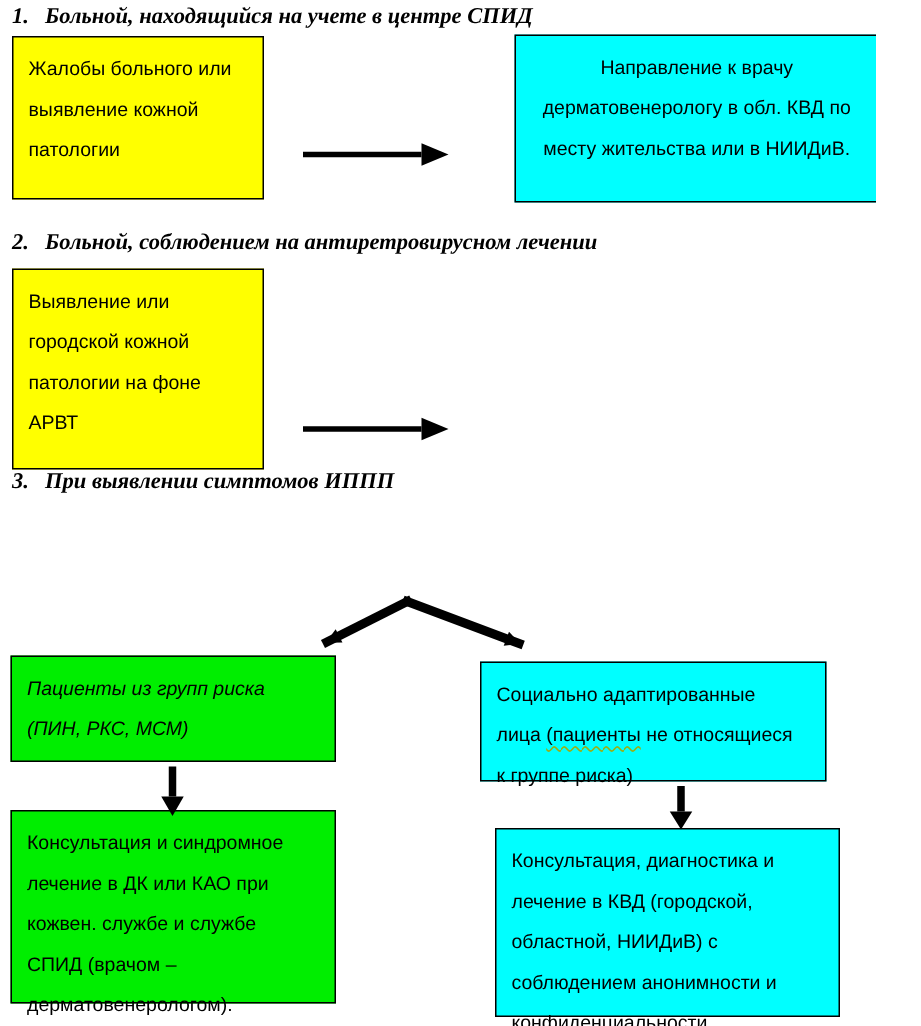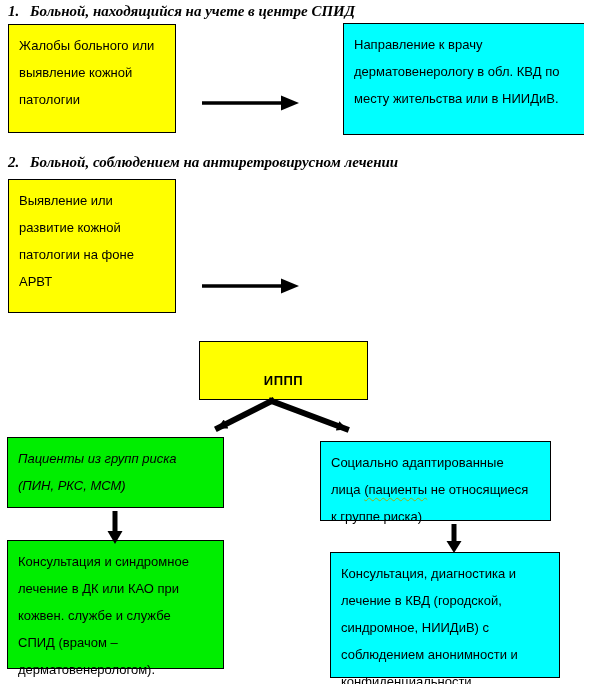--- a/index.html
+++ b/index.html
@@ -42,50 +42,52 @@
 <body>
 
 <div id="canvas">
 
   <div class="heading" style="top:3px;">
     <span class="num">1.</span><span>Больной, находящийся на учете в центре СПИД</span>
   </div>
   <div class="fbox" style="left: 8px; top: 24px; width: 168px; height: 109px; background: rgb(255, 255, 0);">Жалобы больного или
 выявление кожной
 патологии</div>
-  <div class="fbox" style="left: 343px; top: 23px; width: 243px; height: 112px; background: rgb(0, 255, 255);">Направление к врачу
+  <div class="fbox" style="left: 343px; top: 23px; width: 243px; height: 112px; background: rgb(0, 255, 255); text-align: center;">Направление к врачу
 дерматовенерологу в обл. КВД по
 месту жительства или в НИИДиВ.</div>
 
   <div class="heading" style="top:154px;">
     <span class="num">2.</span><span>Больной, соблюдением на антиретровирусном лечении</span>
   </div>
   <div class="fbox" style="left: 8px; top: 179px; width: 168px; height: 134px; background: rgb(255, 255, 0);">Выявление или
-развитие кожной
+городской кожной
 патологии на фоне
 АРВТ</div>
 
-  <div class="fbox root-label" style="left: 199px; top: 341px; width: 169px; height: 59px; background: rgb(255, 255, 0);">ИППП</div>
+  <div class="heading" style="top:313px;">
+    <span class="num">3.</span><span>При выявлении симптомов ИППП</span>
+  </div>
 
   <div class="fbox" style="left: 7px; top: 437px; width: 217px; height: 71px; background: rgb(0, 238, 0); font-style: italic;">Пациенты из групп риска
 (ПИН, РКС, МСМ)</div>
 
   <div class="fbox" style="left: 320px; top: 441px; width: 231px; height: 80px; background: rgb(0, 255, 255);"><span>Социально адаптированные
 лица </span><span class="wavy">(пациенты</span><span> не относящиеся
 к группе риска)</span></div>
 
   <div class="fbox" style="left: 7px; top: 540px; width: 217px; height: 129px; background: rgb(0, 238, 0);">Консультация и синдромное
 лечение в ДК или КАО при
 кожвен. службе и службе
 СПИД (врачом –
 дерматовенерологом).</div>
 
   <div class="fbox" style="left: 330px; top: 552px; width: 230px; height: 126px; background: rgb(0, 255, 255);">Консультация, диагностика и
 лечение в КВД (городской,
-синдромное, НИИДиВ) с
+областной, НИИДиВ) с
 соблюдением анонимности и
 конфиденциальности</div>
 
   <svg id="arrow-layer" width="614" height="684" viewBox="0 0 614 684">
     <defs>
       <marker id="ah" viewBox="0 0 10 10" refX="9" refY="5" markerWidth="11" markerHeight="10" orient="auto" markerUnits="userSpaceOnUse">
         <path d="M0,0 L10,5 L0,10 z" fill="#000"></path>
       </marker>
     </defs>
 

